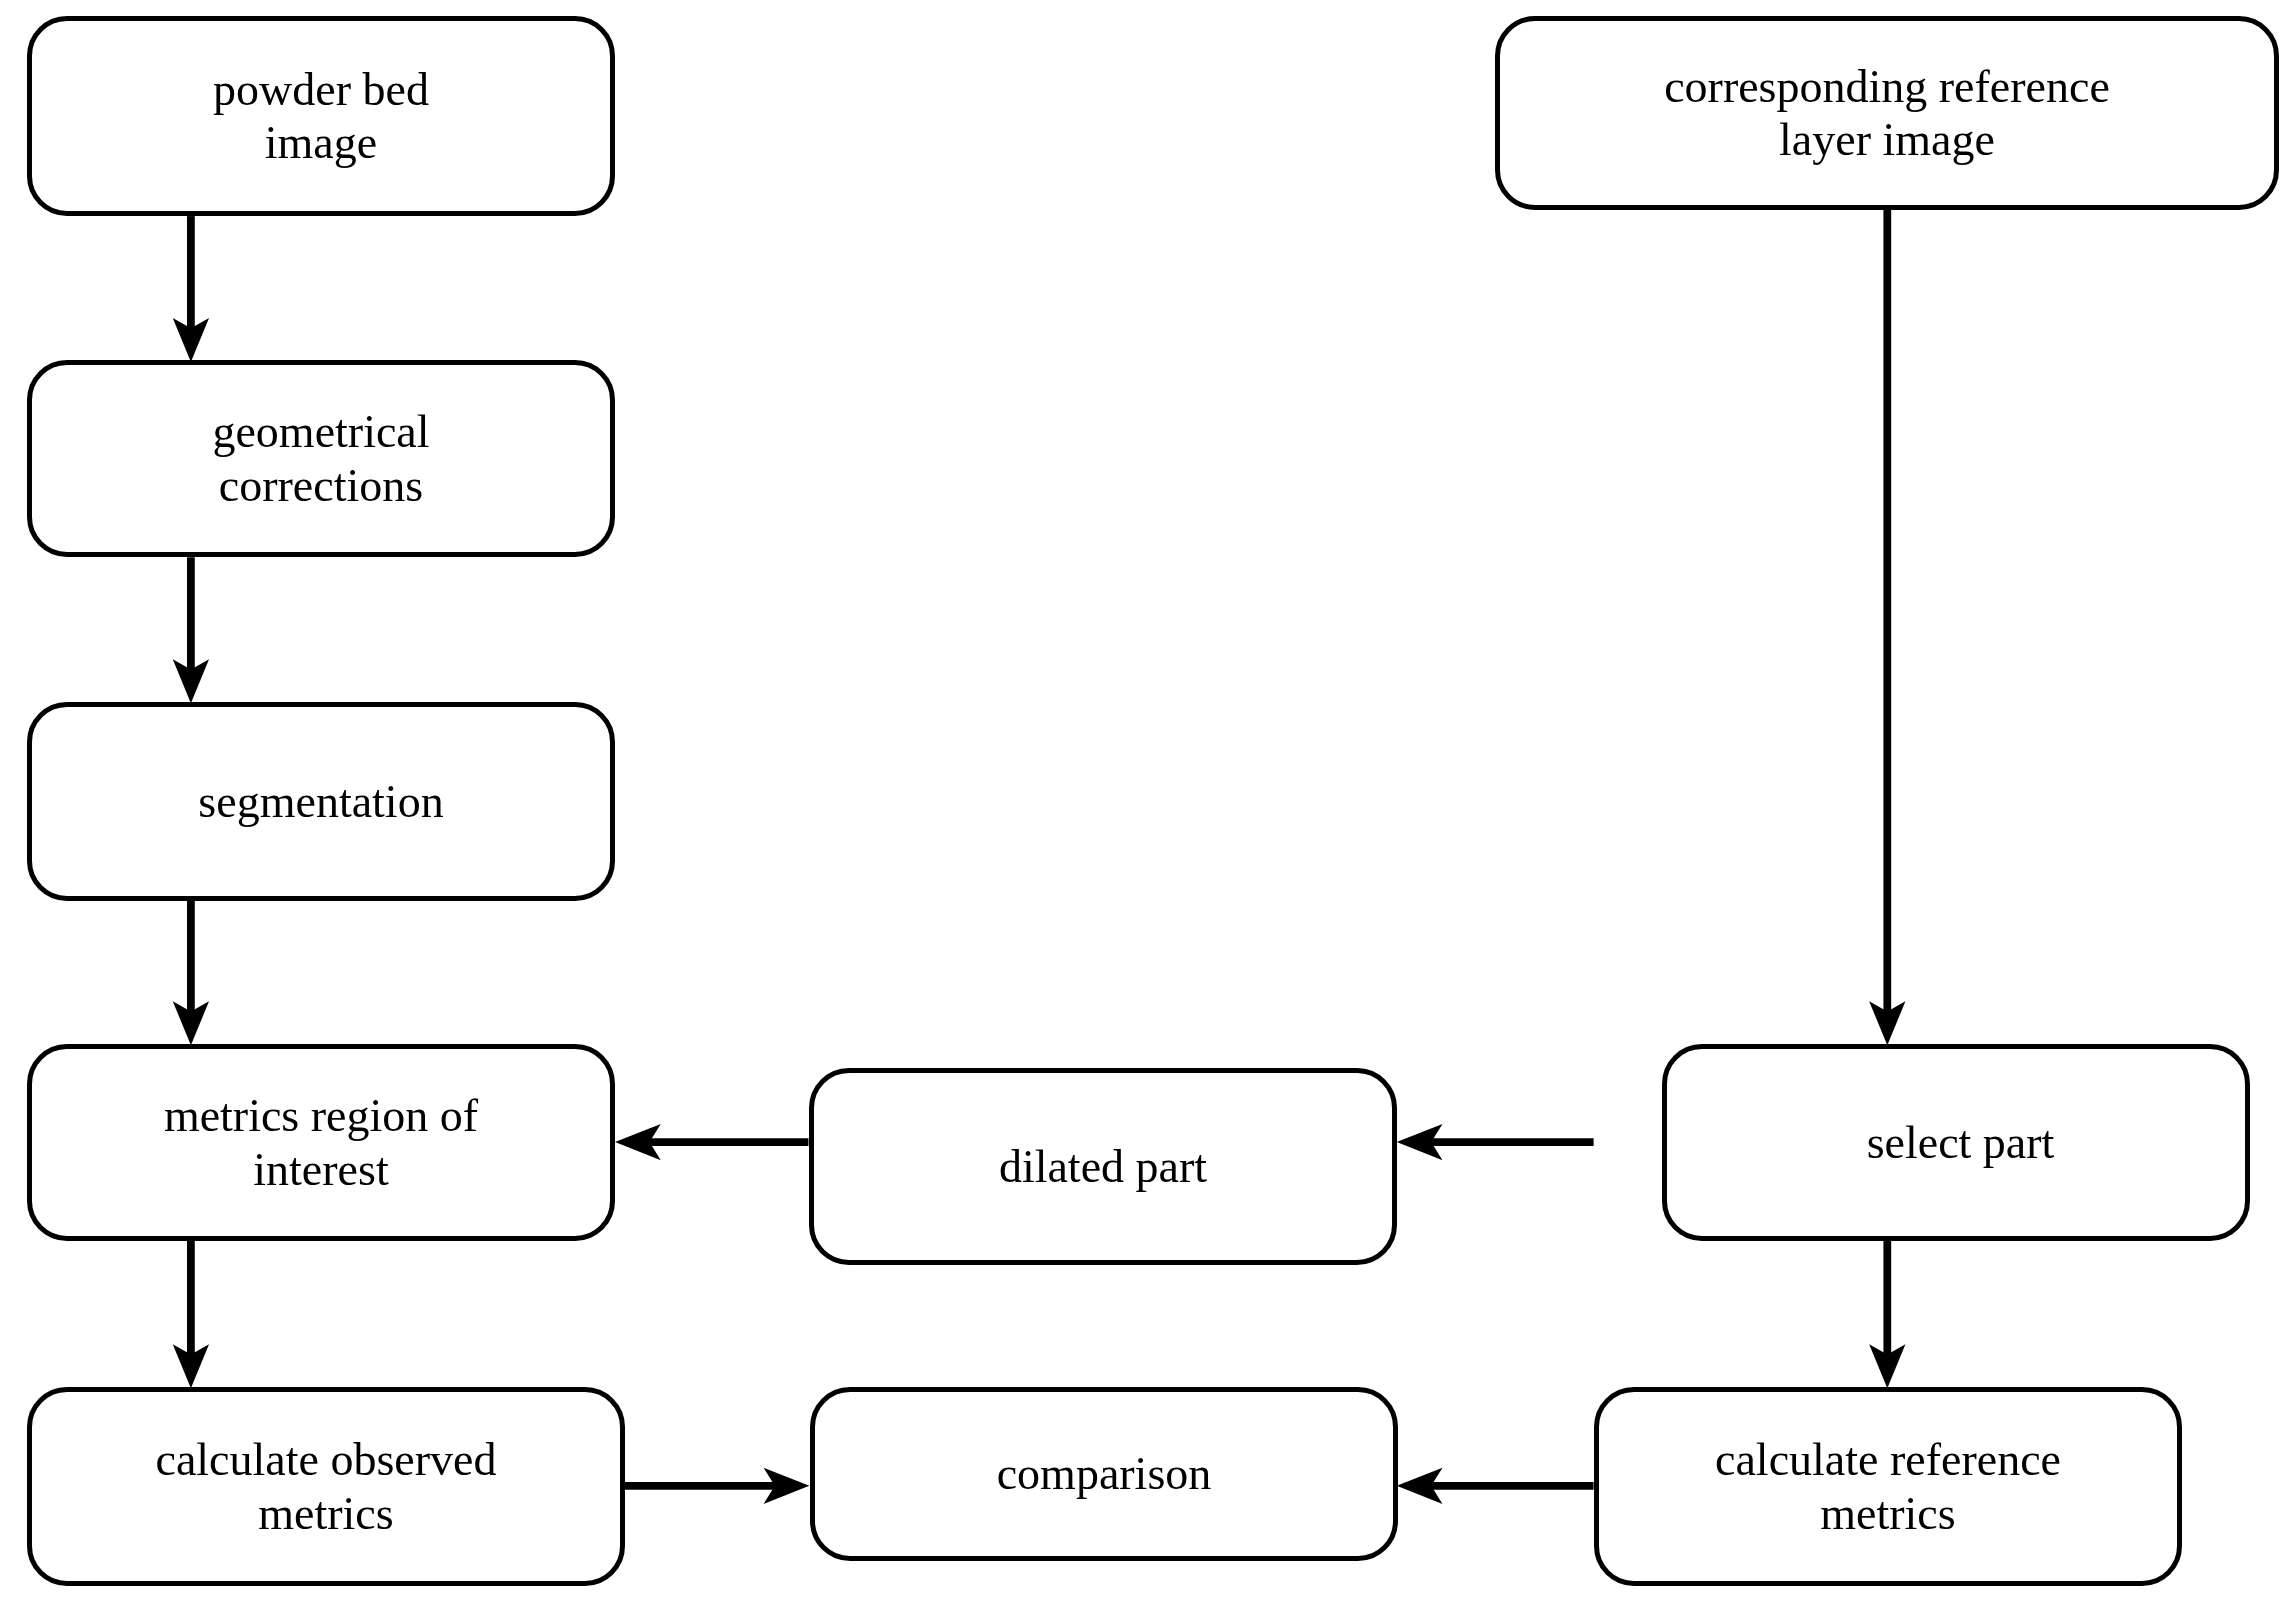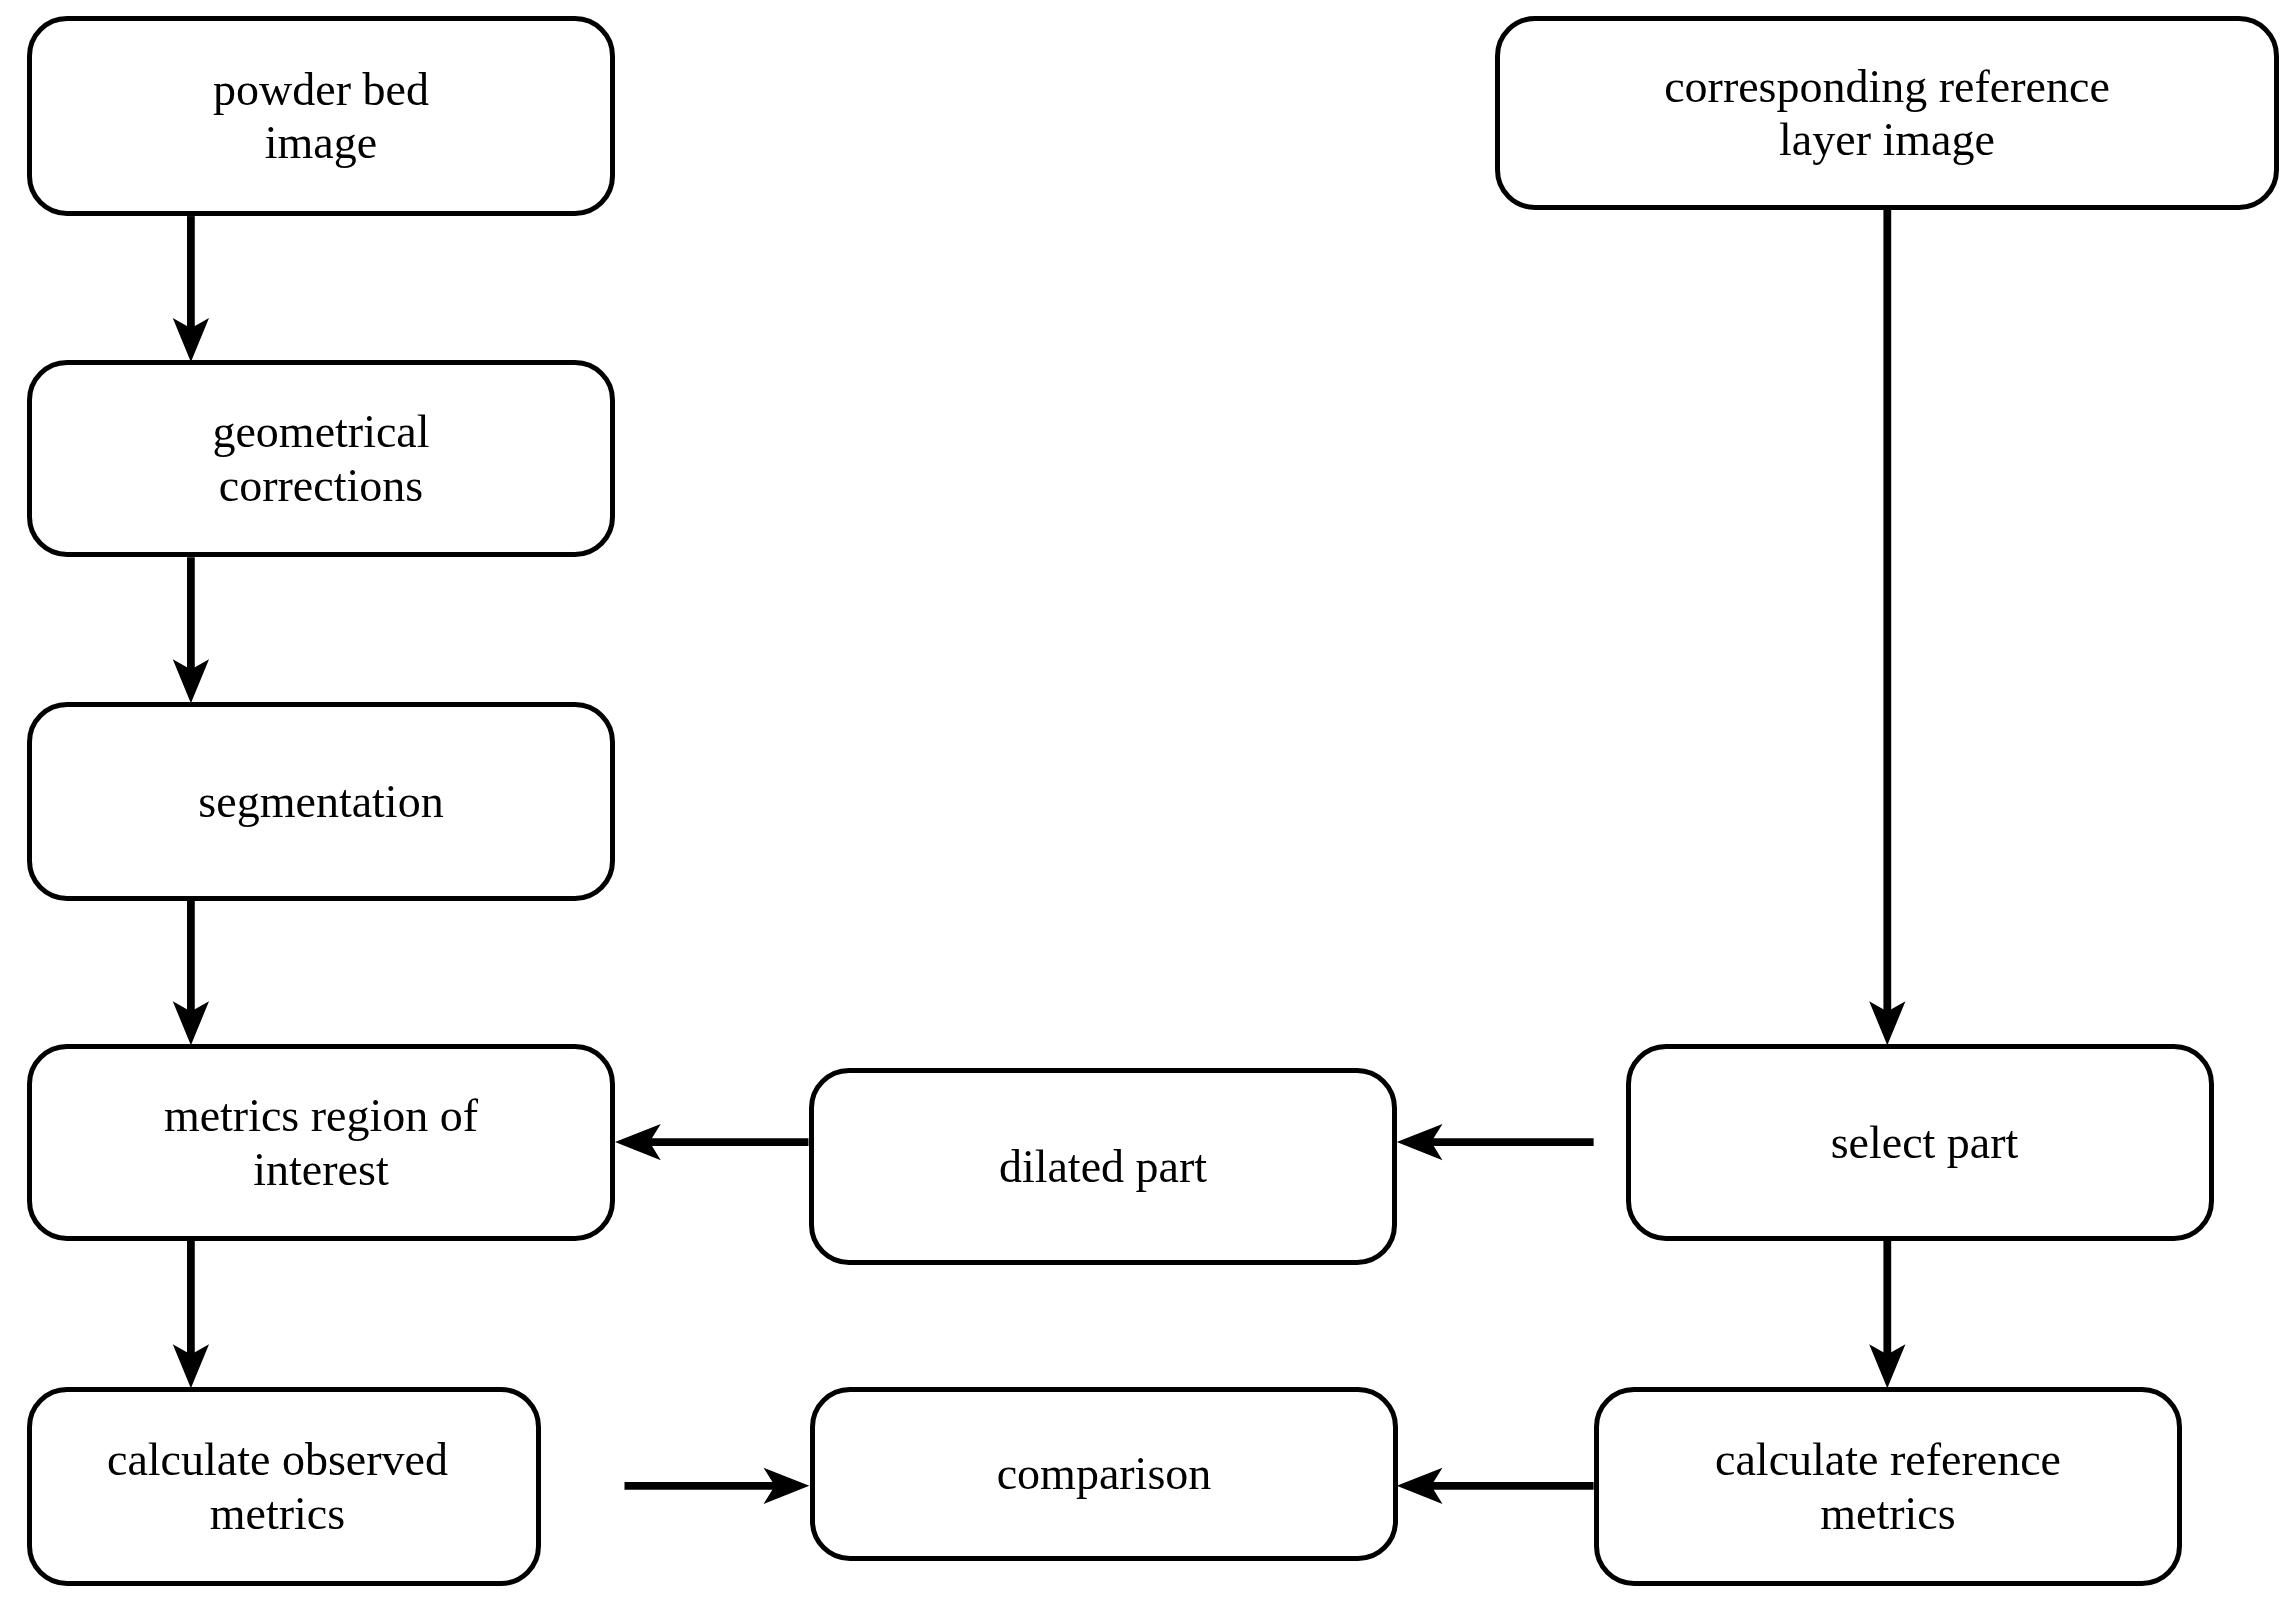--- a/index.html
+++ b/index.html
@@ -118,23 +118,23 @@
   <div class="node" style="left:1495px; top:16.4px; width:784px; height:194px;">corresponding reference
 layer image</div>
 
   <div class="node" style="left:27px; top:702px; width:588px; height:199px;">segmentation</div>
 
   <div class="node" style="left:27px; top:1044px; width:588px; height:197px;">metrics region of
 interest</div>
 
   <div class="node" style="left:809px; top:1044px; width:588px; height:197px;margin-top:24px;">dilated part</div>
 
-  <div class="node" style="left:1626px; top:1044px; width:588px; height:197px;padding-left:28px;">select part</div>
+  <div class="node" style="left:1662px; top:1044px; width:588px; height:197px;padding-left:28px;">select part</div>
 
-  <div class="node" style="left:27px; top:1387px; width:514px; height:199px;padding-left:6px;">calculate observed
+  <div class="node" style="left:27px; top:1387px; width:598px; height:199px;">calculate observed
 metrics</div>
 
   <div class="node" style="left:810px; top:1387px; width:588px; height:174px;">comparison</div>
 
   <div class="node" style="left:1594px; top:1387px; width:588px; height:199px;">calculate reference
 metrics</div>
 
 </div>
 
 

